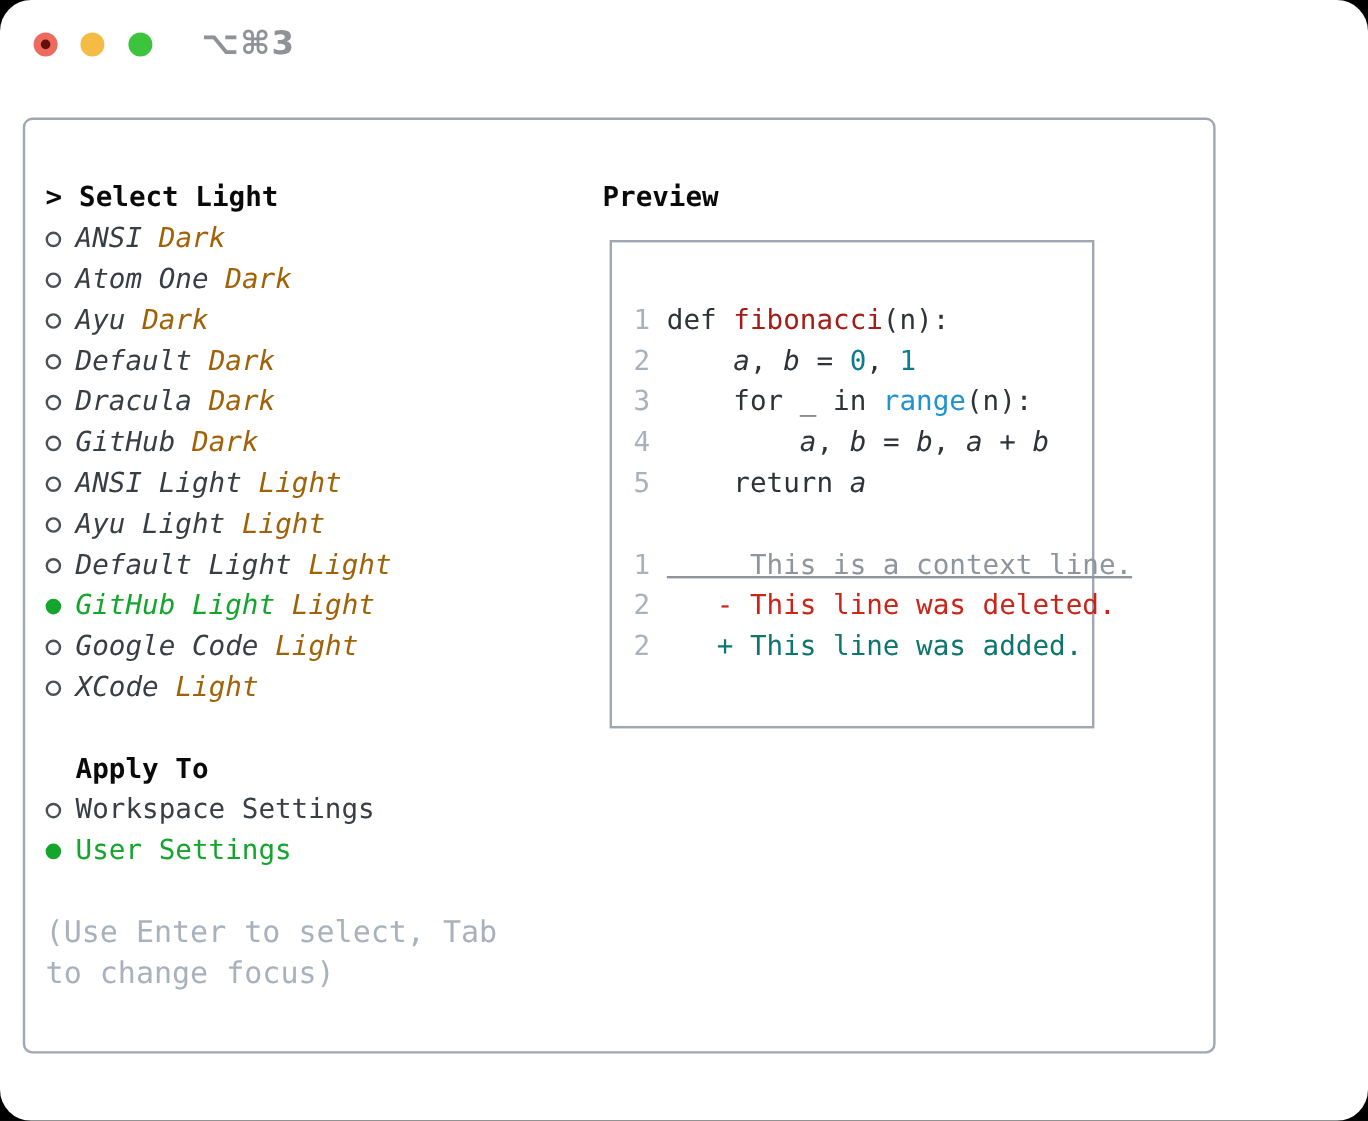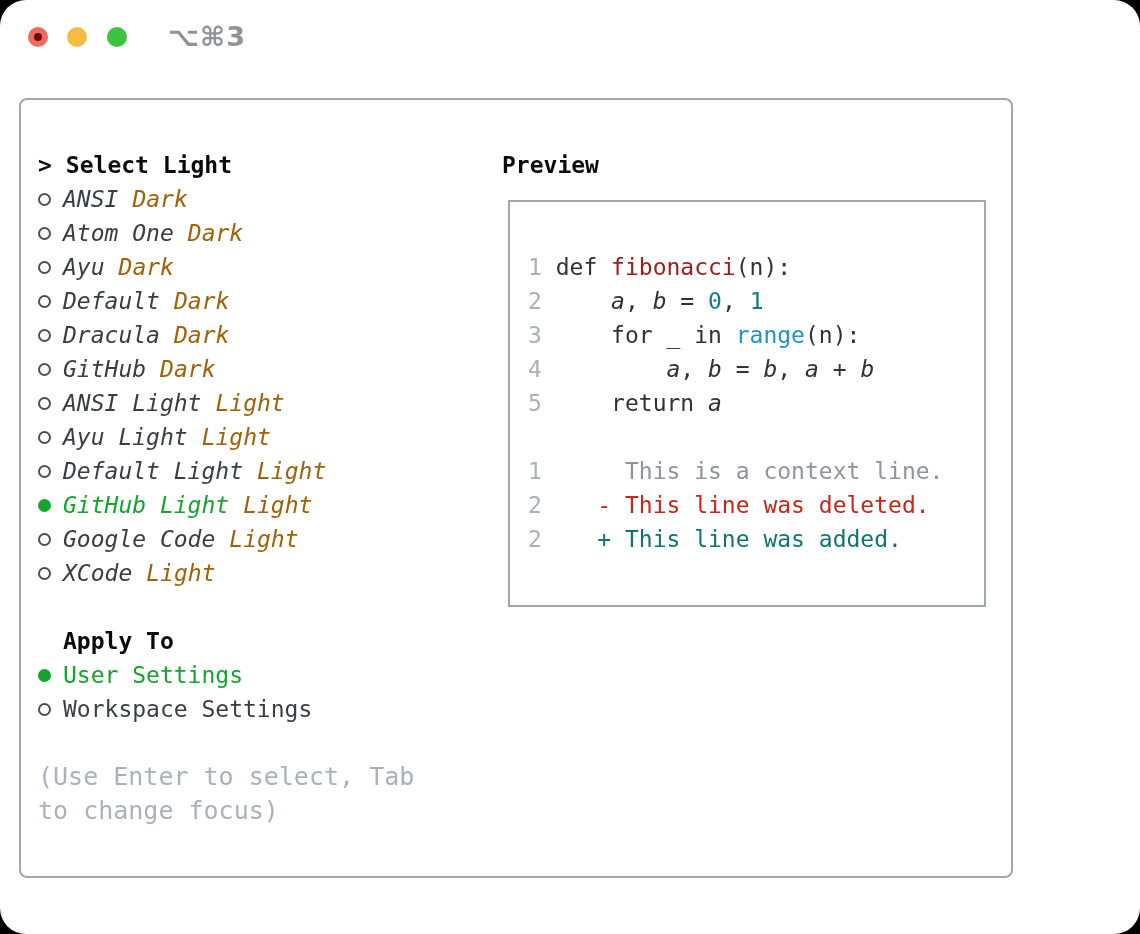--- a/index.html
+++ b/index.html
@@ -39,32 +39,32 @@
   .row .badge{color:#a16207;margin-left:14px;}
   .apply-hdr{left:42px;top:524px;}
   .apply-list{position:absolute;left:17px;top:558px;}
   .help{
     position:absolute;left:17px;top:660px;width:410px;
     color:#a9b2bc;font-size:25px;line-height:34px;white-space:normal;
   }
   
   .preview-hdr{left:481px;top:48px;}
   .preview-box{
-    position:absolute;left:487px;top:100px;width:478px;height:407px;
+    position:absolute;left:487px;top:100px;width:404px;height:407px;
     border:2px solid #9fa8b2;background:#fff;
   }
   .code{position:absolute;left:18px;top:48px;}
   .code-line{height:34px;}
   .linenum{color:#a9b2bc;}
   .c-default{color:#2e3338;}
   .c-variable{color:#2e3338;font-style:italic;}
   .c-function{color:#a31d16;}
   .c-number{color:#0d7d8c;}
   .c-builtin{color:#2093cf;}
-  .c-context{color:#8e959c;}
+  .c-context{color:#8e959c;text-decoration:underline;}
   .c-deleted{color:#cb2519;}
   .c-added{color:#0f766e;}
 </style>
 </head>
 <body>
 
 <div class="window">
 
   <span class="tl tl-red"></span>
   <span class="tl tl-yellow"></span>
@@ -75,21 +75,21 @@
 
     <div class="hdr hdr-flex mono" style="left:17px;top:48px;">
       <span>&gt;</span>
       <span>Select Light</span>
     </div>
 
     <div class="list mono" id="theme-list"><div class="row"><span class="marker"></span><span class="name">ANSI</span><span class="badge">Dark</span></div><div class="row"><span class="marker"></span><span class="name">Atom One</span><span class="badge">Dark</span></div><div class="row"><span class="marker"></span><span class="name">Ayu</span><span class="badge">Dark</span></div><div class="row"><span class="marker"></span><span class="name">Default</span><span class="badge">Dark</span></div><div class="row"><span class="marker"></span><span class="name">Dracula</span><span class="badge">Dark</span></div><div class="row"><span class="marker"></span><span class="name">GitHub</span><span class="badge">Dark</span></div><div class="row"><span class="marker"></span><span class="name">ANSI Light</span><span class="badge">Light</span></div><div class="row"><span class="marker"></span><span class="name">Ayu Light</span><span class="badge">Light</span></div><div class="row"><span class="marker"></span><span class="name">Default Light</span><span class="badge">Light</span></div><div class="row selected"><span class="marker"></span><span class="name">GitHub Light</span><span class="badge">Light</span></div><div class="row"><span class="marker"></span><span class="name">Google Code</span><span class="badge">Light</span></div><div class="row"><span class="marker"></span><span class="name">XCode</span><span class="badge">Light</span></div></div>
 
     <div class="hdr mono apply-hdr">Apply To</div>
 
-    <div class="apply-list mono" id="apply-list"><div class="row selected"><span class="marker"></span><span class="name">User Settings</span></div><div class="row"><span class="marker"></span><span class="name">Workspace Settings</span></div></div>
+    <div class="apply-list mono" id="apply-list"><div class="row"><span class="marker"></span><span class="name">Workspace Settings</span></div><div class="row selected"><span class="marker"></span><span class="name">User Settings</span></div></div>
 
     <div class="help">(Use Enter to select, Tab to change focus)</div>
 
     <div class="hdr mono preview-hdr">Preview</div>
 
     <div class="preview-box">
       <div class="code mono" id="code-lines"><div class="code-line"><span class="linenum">1 </span><span class="c-default">def </span><span class="c-function">fibonacci</span><span class="c-default">(n):</span></div><div class="code-line"><span class="linenum">2 </span><span class="c-default">    </span><span class="c-variable">a</span><span class="c-default">, </span><span class="c-variable">b</span><span class="c-default"> = </span><span class="c-number">0</span><span class="c-default">, </span><span class="c-number">1</span></div><div class="code-line"><span class="linenum">3 </span><span class="c-default">    for _ in </span><span class="c-builtin">range</span><span class="c-default">(n):</span></div><div class="code-line"><span class="linenum">4 </span><span class="c-default">        </span><span class="c-variable">a</span><span class="c-default">, </span><span class="c-variable">b</span><span class="c-default"> = </span><span class="c-variable">b</span><span class="c-default">, </span><span class="c-variable">a</span><span class="c-default"> + </span><span class="c-variable">b</span></div><div class="code-line"><span class="linenum">5 </span><span class="c-default">    return </span><span class="c-variable">a</span></div><div class="code-line"><span class="linenum"></span></div><div class="code-line"><span class="linenum">1 </span><span class="c-context">     This is a context line.</span></div><div class="code-line"><span class="linenum">2 </span><span class="c-deleted">   - This line was deleted.</span></div><div class="code-line"><span class="linenum">2 </span><span class="c-added">   + This line was added.</span></div></div>
     </div>
 
   </div>

